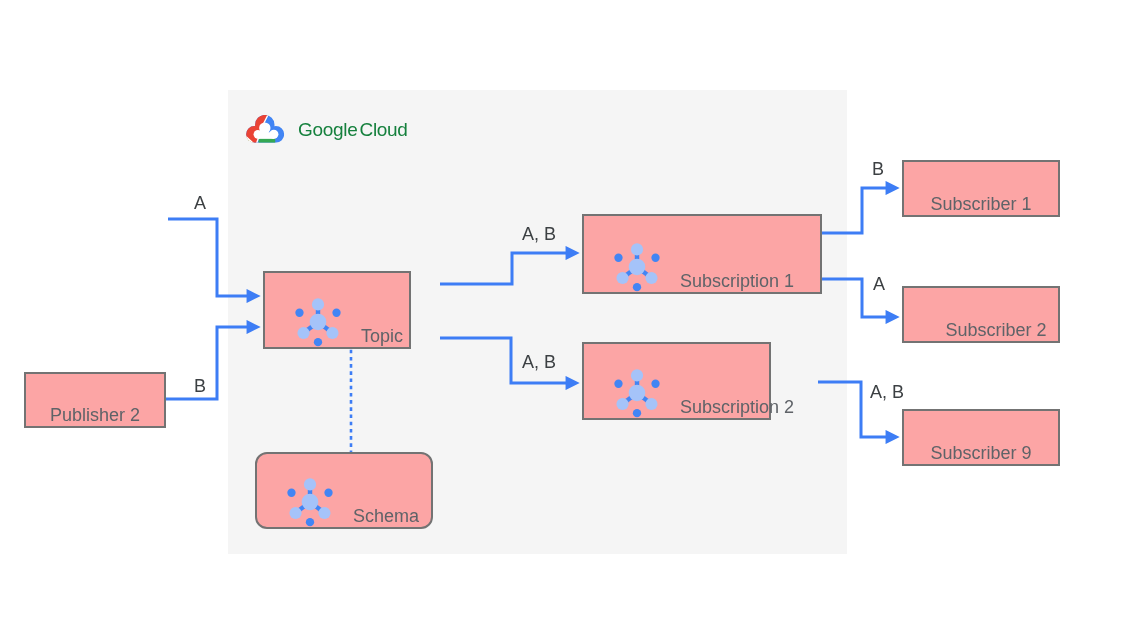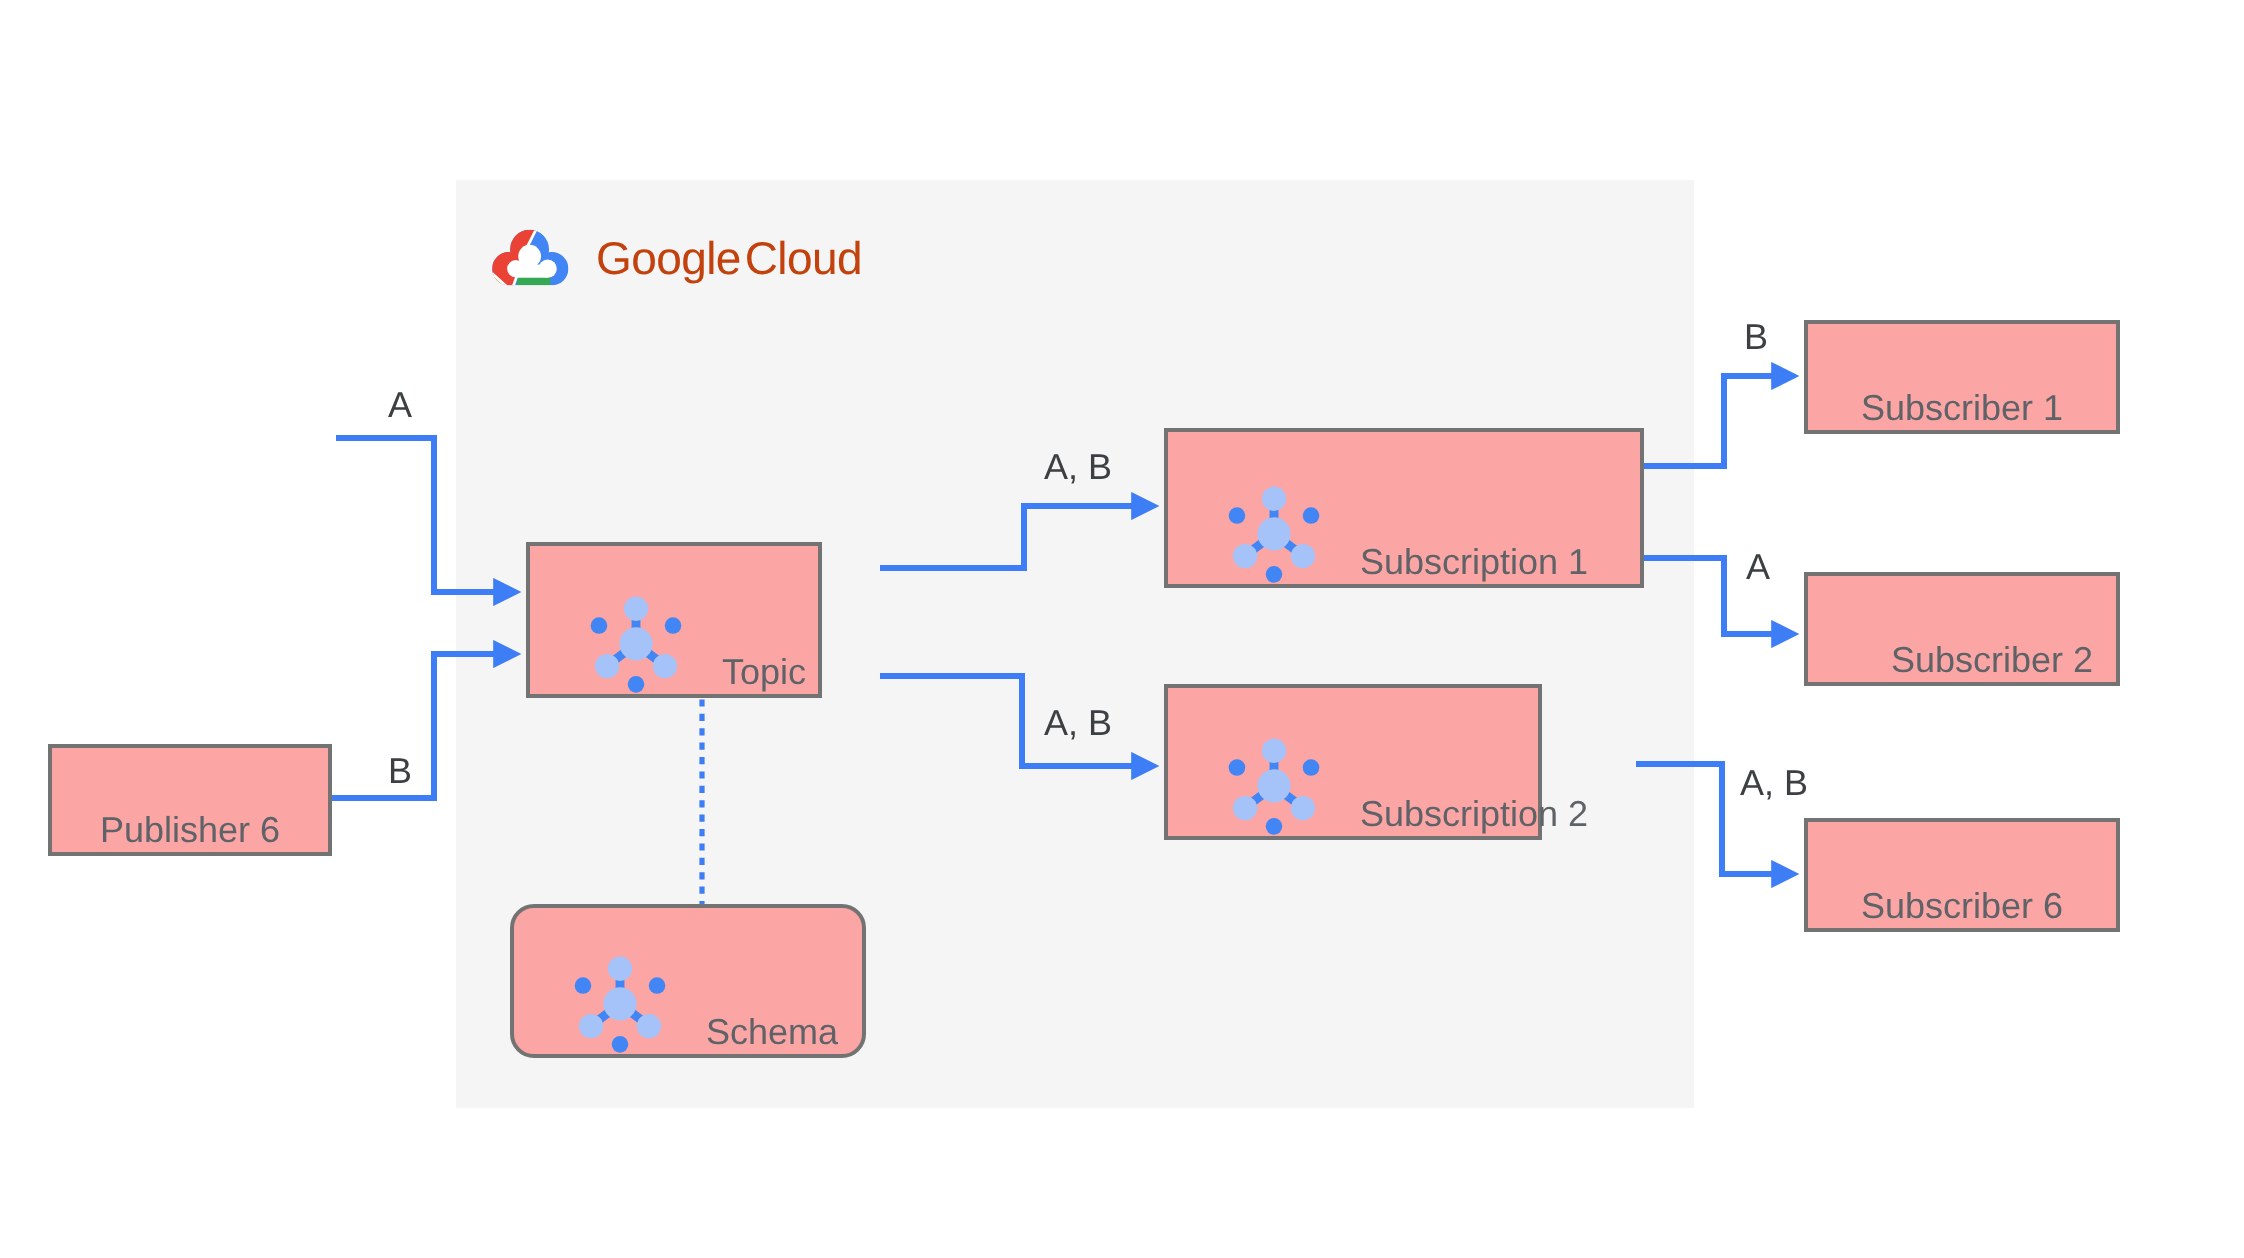--- a/index.html
+++ b/index.html
@@ -1,20 +1,20 @@
 <!DOCTYPE html>
 <html><head>
 <meta charset="utf-8">
 <style>
   html,body{margin:0;padding:0;background:#ffffff;}
   body{width:1122px;height:629px;font-family:"Liberation Sans",sans-serif;-webkit-font-smoothing:antialiased;}
   .stage{position:relative;width:1122px;height:629px;overflow:hidden;background:#ffffff;}
   .panel{position:absolute;left:228px;top:90px;width:619px;height:464px;background:#f5f5f5;}
   .logo{position:absolute;left:244px;top:111px;display:flex;align-items:center;gap:11px;}
-  .logo-text{font-size:23px;color:#c2410c;letter-spacing:-0.3px;white-space:nowrap;}
+  .logo-text{font-size:19px;color:#15803d;letter-spacing:-0.3px;white-space:nowrap;}
   .logo-text .brand-primary{font-weight:500;}
   .logo-text .brand-secondary{font-weight:400;margin-left:2px;}
   .edges{position:absolute;left:0;top:0;width:1122px;height:629px;pointer-events:none;}
   .node{position:absolute;background:#fca5a5;border:2px solid #737373;color:#5f6368;
         font-size:18px;display:flex;align-items:flex-end;box-sizing:border-box;white-space:nowrap;}
   .box-plain{justify-content:center;}
   .box-icon{padding-left:26px;gap:16px;}
   .ps-icon{flex:0 0 auto;display:block;}
   .edge-label{position:absolute;color:#3c4043;font-size:18px;transform:translate(-50%,-50%);
               white-space:nowrap;}
@@ -85,21 +85,21 @@
       <path d="M440,338 H511 V383 H567" marker-end="url(#arrow)"></path>
       <path d="M822,233 H862 V188 H887" marker-end="url(#arrow)"></path>
       <path d="M822,279 H862 V317 H887" marker-end="url(#arrow)"></path>
       <path d="M818,382 H861 V437 H887" marker-end="url(#arrow)"></path>
       <path d="M351,351 V452" stroke-width="2.6" stroke-dasharray="1 6.2" stroke-linecap="square"></path>
     </g>
   </svg>
 
 
   <div class="node box-plain" style="left:24px;top:372px;width:142px;height:56px;">
-    <span>Publisher 6</span>
+    <span>Publisher 2</span>
   </div>
 
   <div class="node box-icon" style="left:263px;top:271px;width:148px;height:78px;">
     <svg class="ps-icon" width="54" height="54">
         <use href="#pubsub-icon"></use>
       </svg>
     <span>Topic</span>
   </div>
 
   <div class="node box-icon" style="left:255px;top:452px;width:178px;height:77px;border-radius:12px;">
@@ -125,21 +125,21 @@
 
   <div class="node box-plain" style="left:902px;top:160px;width:158px;height:57px;">
     <span>Subscriber 1</span>
   </div>
 
   <div class="node box-plain" style="left:902px;top:286px;width:158px;height:57px;padding-left:30px;">
     <span>Subscriber 2</span>
   </div>
 
   <div class="node box-plain" style="left:902px;top:409px;width:158px;height:57px;">
-    <span>Subscriber 6</span>
+    <span>Subscriber 9</span>
   </div>
 
   <div class="edge-label" style="left:200px;top:203px;">A</div>
   <div class="edge-label" style="left:200px;top:386px;">B</div>
   <div class="edge-label" style="left:539px;top:234px;">A, B</div>
   <div class="edge-label" style="left:539px;top:362px;">A, B</div>
   <div class="edge-label" style="left:878px;top:169px;">B</div>
   <div class="edge-label" style="left:879px;top:284px;">A</div>
   <div class="edge-label" style="left:887px;top:392px;">A, B</div>
 

